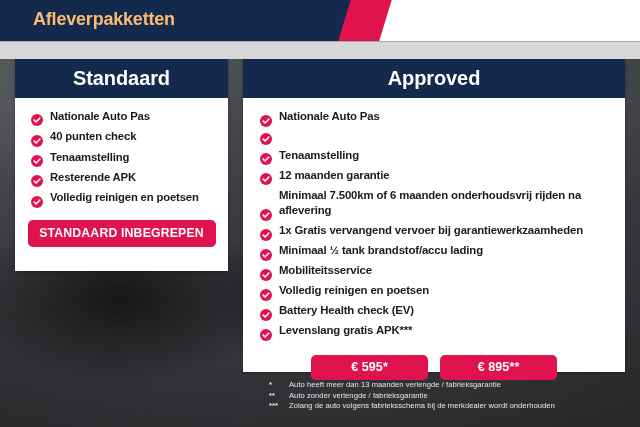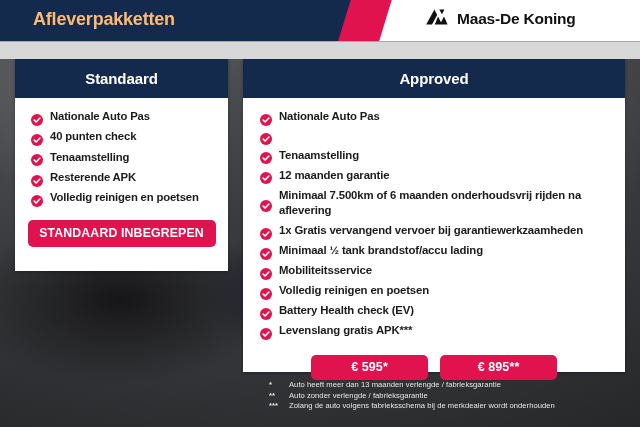--- a/index.html
+++ b/index.html
@@ -121,31 +121,31 @@
 
   .card-head {
     background: #142a4c;
     height: 39px;
     display: flex;
     align-items: center;
     justify-content: center;
   }
   .card-head-title {
     color: #ffffff;
-    font-size: 15px;
+    font-size: 20px;
     font-weight: bold;
     letter-spacing: -0.1px;
   }
 
   .card-body { padding: 11px 0 0 0; }
 
   ul.feature-list { list-style: none; }
   ul.feature-list li {
     display: flex;
-    align-items: center;
+    align-items: flex-end;
     gap: 7px;
     padding: 0 10px 0 16px;
     margin-bottom: 5px;
   }
   .card-approved ul.feature-list li { padding-left: 17px; margin-bottom: 4.5px; }
 
   .check-icon {
     flex: 0 0 auto;
     width: 12px;
     height: 12px;
@@ -220,30 +220,20 @@
 
 <div id="page">
 
   <div class="bg-photo"></div>
   <div class="bg-vignette"></div>
 
   <div class="header">
     <div class="header-stripe-pink"></div>
     <div class="header-stripe-white"></div>
     <div class="header-title">Afleverpakketten</div>
-    <div class="brand">
-      <span class="brand-mark">
-        <svg width="24" height="18" viewBox="0 0 24 18" aria-hidden="true">
-          <path d="M1.2 16.6 L9.4 1.4 L12.2 7.0 L9.6 11.8 L7.0 16.6 Z" fill="#111111"></path>
-          <path d="M13.0 8.6 L16.0 14.3 L19.0 8.6 L22.6 16.6 L9.8 16.6 Z" fill="#111111"></path>
-          <path d="M14.3 1.6 L19.4 1.6 L16.9 6.3 Z" fill="#111111"></path>
-        </svg>
-      </span>
-      <span class="brand-name">Maas-De Koning</span>
-    </div>
   </div>
   <div class="subbar-rule"></div>
   <div class="subbar"></div>
 
   <div class="card card-standard">
     <div class="card-head">
       <span class="card-head-title">Standaard</span>
     </div>
     <div class="card-body">
       <ul class="feature-list">

